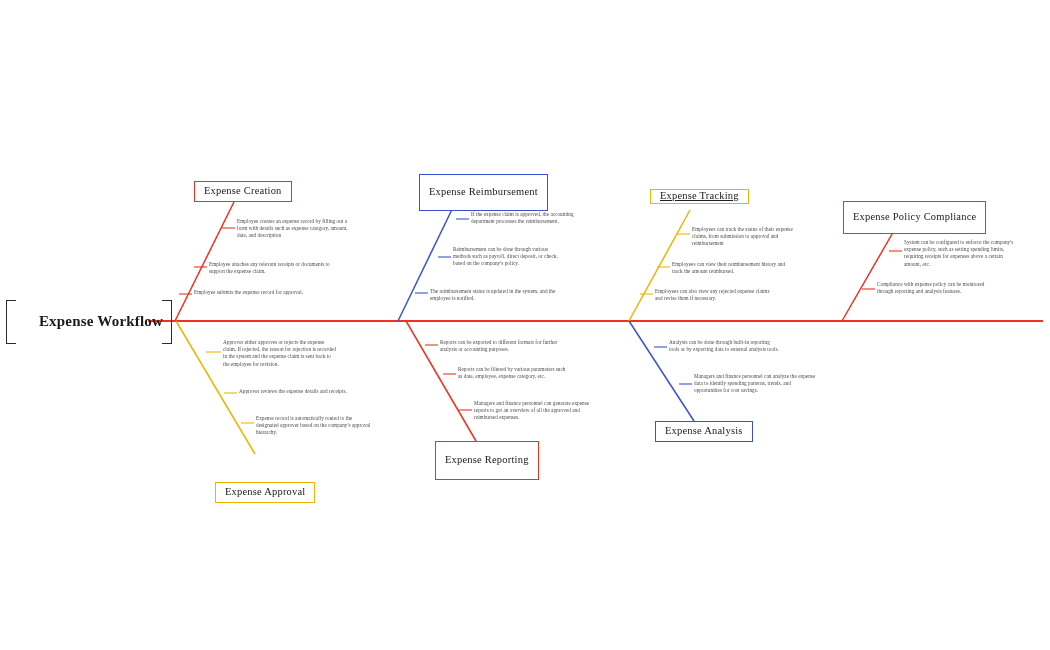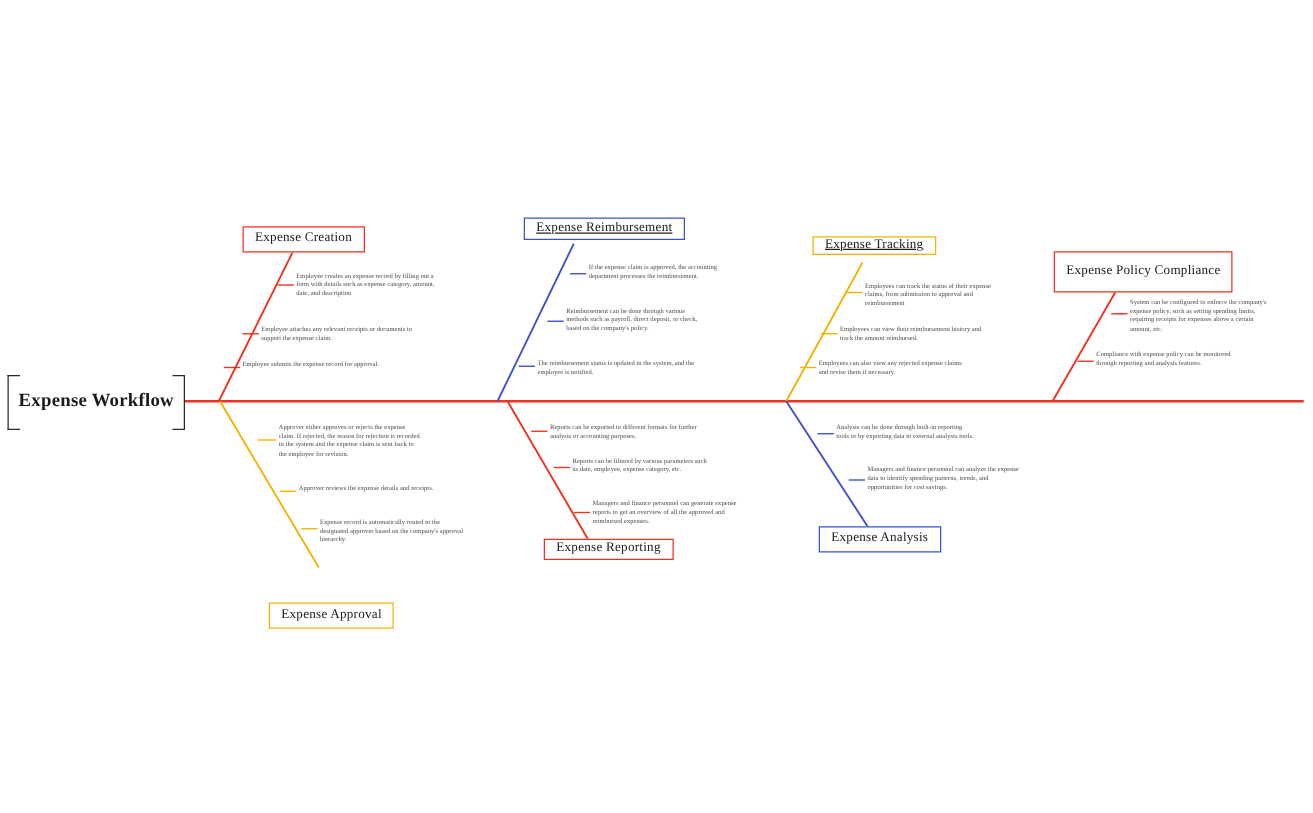--- a/index.html
+++ b/index.html
@@ -52,20 +52,21 @@
   }
   #title-wrap {
     position: absolute;
     left: 6px;
     top: 300px;
     width: 142px;
     height: 42px;
     display: flex;
     align-items: center;
     justify-content: center;
+    padding-left: 24px;
   }
   #title-text {
     font-size: 15px;
     font-weight: bold;
     color: #1a1a1a;
     font-family: "Liberation Serif", "DejaVu Serif", serif;
     letter-spacing: 0.2px;
     white-space: nowrap;
   }
   .bracket {
@@ -117,25 +118,25 @@
   </svg>
 
   <div id="title-wrap">
     <span class="bracket left"></span>
     <span id="title-text">Expense Workflow</span>
     <span class="bracket right"></span>
   </div>
 
   <div id="boxes-layer">
       <div class="cat-box" style="left: 194px; top: 181px; min-width: 80px; height: 21px; display: flex; align-items: center; justify-content: center; border-color: rgb(240, 48, 32);">Expense Creation</div>
-      <div class="cat-box" style="left: 419px; top: 174px; min-width: 104px; height: 18px; display: flex; align-items: center; justify-content: center; border-color: rgb(58, 82, 208); text-decoration: underline;">Expense Reimbursement</div>
+      <div class="cat-box" style="left: 419px; top: 174px; min-width: 104px; height: 37px; display: flex; align-items: center; justify-content: center; border-color: rgb(58, 82, 208);">Expense Reimbursement</div>
       <div class="cat-box" style="left: 650px; top: 189px; min-width: 80px; height: 15px; display: flex; align-items: center; justify-content: center; border-color: rgb(240, 180, 0); text-decoration: underline;">Expense Tracking</div>
       <div class="cat-box" style="left: 843px; top: 201px; min-width: 113px; height: 33px; display: flex; align-items: center; justify-content: center; border-color: rgb(240, 48, 32);">Expense Policy Compliance</div>
       <div class="cat-box" style="left: 215px; top: 454px; min-width: 80px; height: 21px; display: flex; align-items: center; justify-content: center; border-color: rgb(240, 180, 0); margin-top: 28px;">Expense Approval</div>
-      <div class="cat-box" style="left: 435px; top: 431px; min-width: 82px; height: 17px; display: flex; align-items: center; justify-content: center; border-color: rgb(240, 48, 32);">Expense Reporting</div>
+      <div class="cat-box" style="left: 435px; top: 441px; min-width: 82px; height: 39px; display: flex; align-items: center; justify-content: center; border-color: rgb(240, 48, 32);">Expense Reporting</div>
       <div class="cat-box" style="left: 655px; top: 421px; min-width: 79px; height: 21px; display: flex; align-items: center; justify-content: center; border-color: rgb(58, 82, 208);">Expense Analysis</div>
     </div>
   <div id="text-layer">
       <div class="sub-text" style="left: 237px; top: 218px; width: 112px;">Employee creates an expense record by filling out a form with details such as expense category, amount, date, and description</div>
       <div class="sub-text" style="left: 209px; top: 261px; width: 130px;">Employee attaches any relevant receipts or documents to support the expense claim.</div>
       <div class="sub-text" style="left: 194px; top: 289px; width: 120px;">Employee submits the expense record for approval.</div>
       <div class="sub-text" style="left: 471px; top: 211px; width: 108px;">If the expense claim is approved, the accounting department processes the reimbursement.</div>
       <div class="sub-text" style="left: 453px; top: 246px; width: 113px;">Reimbursement can be done through various methods such as payroll, direct deposit, or check, based on the company's policy.</div>
       <div class="sub-text" style="left: 430px; top: 288px; width: 130px;">The reimbursement status is updated in the system, and the employee is notified.</div>
       <div class="sub-text" style="left: 692px; top: 226px; width: 110px;">Employees can track the status of their expense claims, from submission to approval and reimbursement</div>

